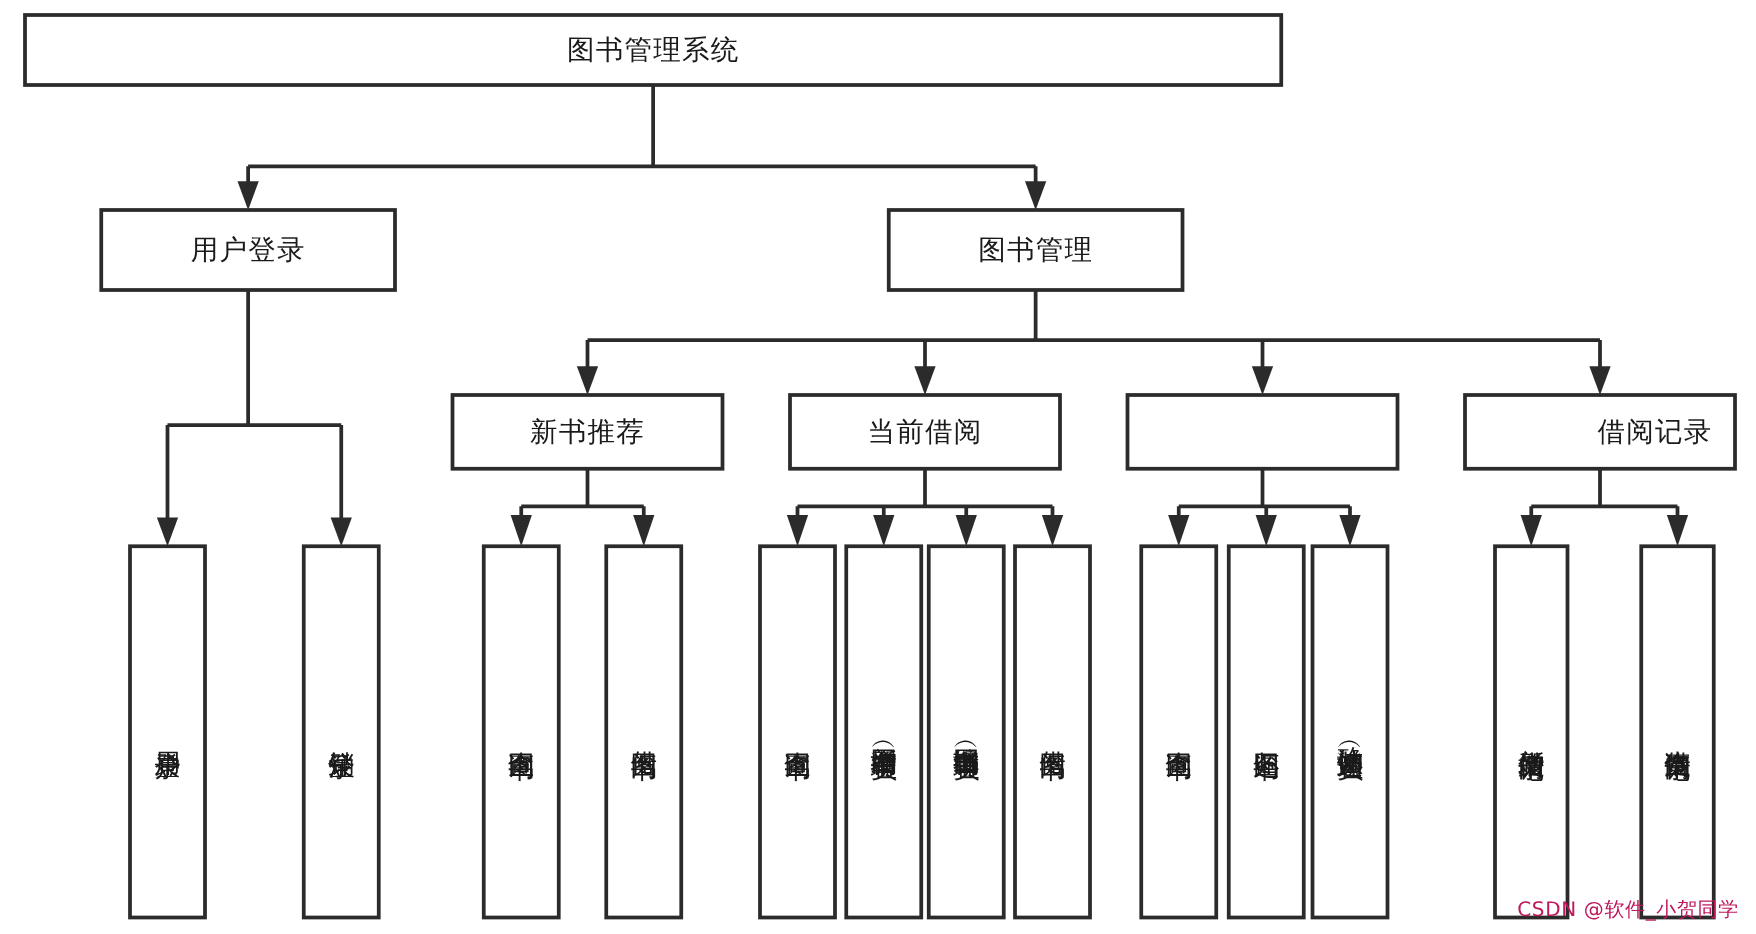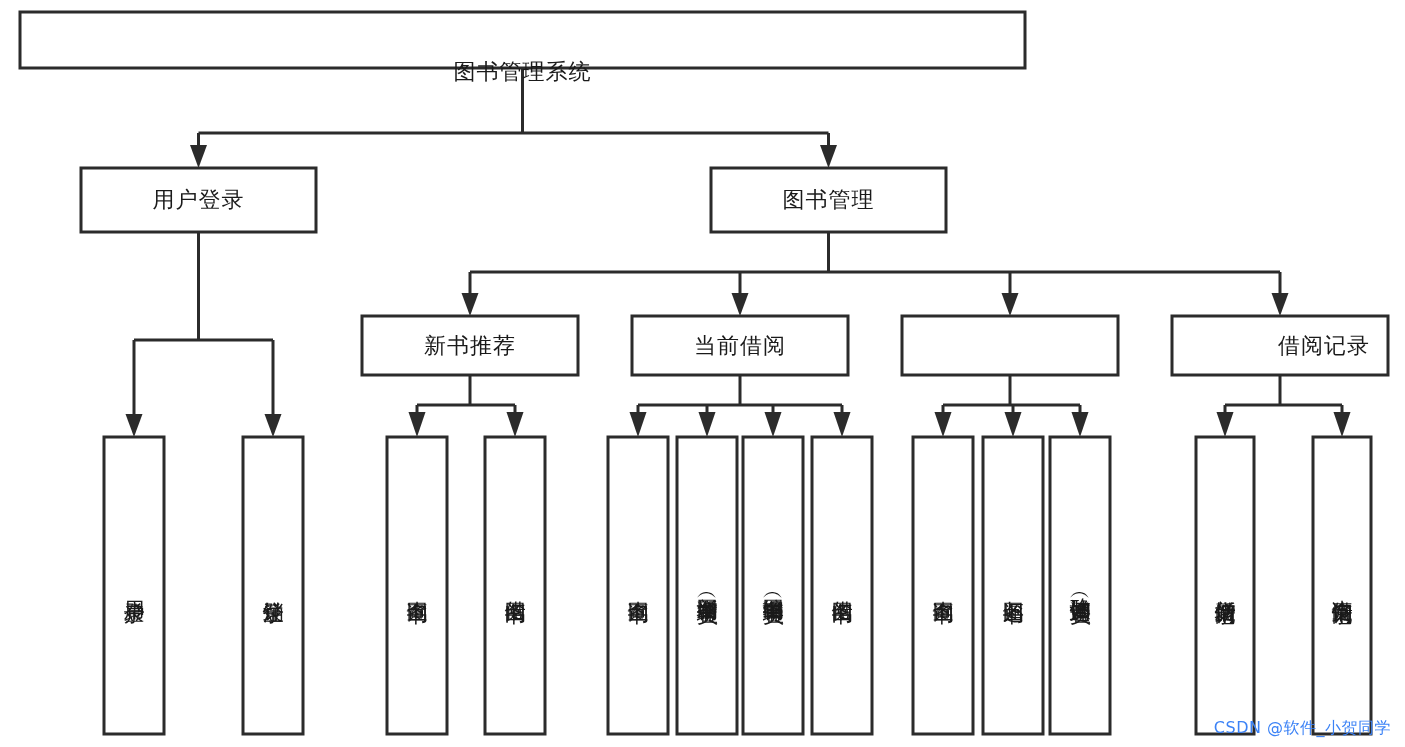--- a/index.html
+++ b/index.html
@@ -70,21 +70,21 @@
     color: #1a1a1a;
     letter-spacing: 1px;
     white-space: nowrap;
     font-family: "DejaVu Sans", "Liberation Sans", sans-serif;
   }
   #watermark {
     position: absolute;
     right: 14px;
     bottom: 8px;
     font-size: 16px;
-    color: #3b82f6;
+    color: #be185d;
     font-family: "DejaVu Sans", "Liberation Sans", sans-serif;
     letter-spacing: 0.5px;
     white-space: nowrap;
   }
 </style>
 </head>
 <body>
 
 <div id="diagram-root">
 
@@ -181,21 +181,21 @@
     <rect class="node-box" x="677" y="437" width="60" height="297"></rect>
     <rect class="node-box" x="743" y="437" width="60" height="297"></rect>
     <rect class="node-box" x="812" y="437" width="60" height="297"></rect>
     <rect class="node-box" x="913" y="437" width="60" height="297"></rect>
     <rect class="node-box" x="983" y="437" width="60" height="297"></rect>
     <rect class="node-box" x="1050" y="437" width="60" height="297"></rect>
     <rect class="node-box" x="1196" y="437" width="58" height="297"></rect>
     <rect class="node-box" x="1313" y="437" width="58" height="297"></rect>
   </svg>
 
-  <div class="hlabel-wrap" style="left:20px;  top:12px;  width:1005px; height:56px;margin-top:32px;">
+  <div class="hlabel-wrap" style="left:20px;  top:12px;  width:1005px; height:56px;">
     <span class="hlabel-text">图书管理系统</span>
   </div>
   <div class="hlabel-wrap" style="left:81px;  top:168px; width:235px; height:64px;">
     <span class="hlabel-text">用户登录</span>
   </div>
   <div class="hlabel-wrap" style="left:711px; top:168px; width:235px; height:64px;">
     <span class="hlabel-text">图书管理</span>
   </div>
   <div class="hlabel-wrap" style="left:362px; top:316px; width:216px; height:59px;justify-content:center;">
     <span class="hlabel-text">新书推荐</span>

